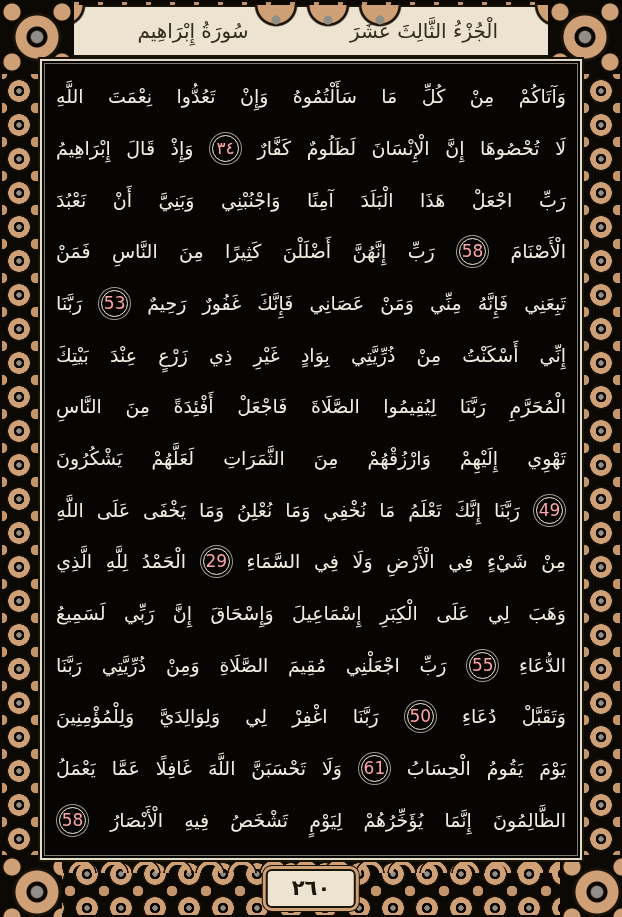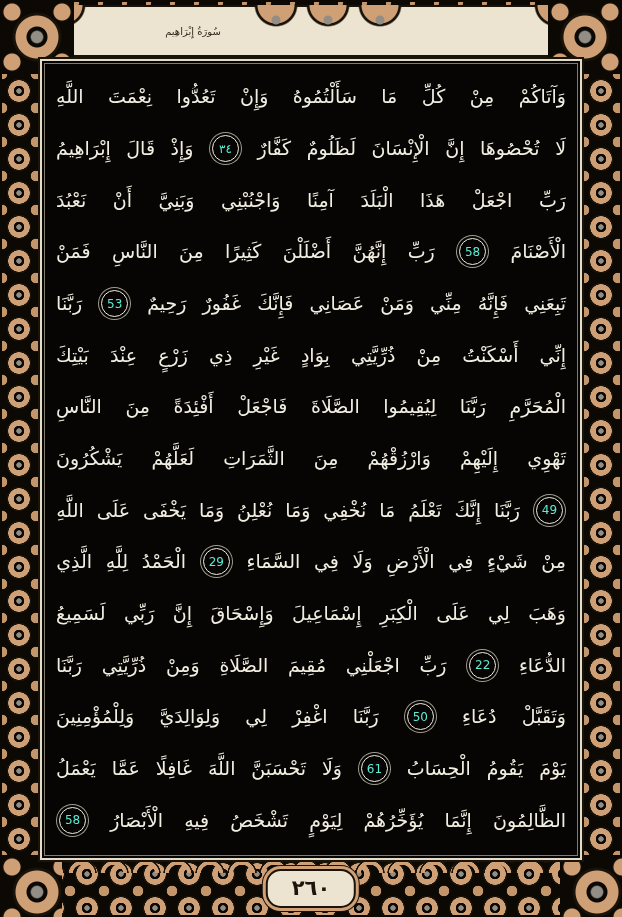--- a/index.html
+++ b/index.html
@@ -51,21 +51,21 @@
     background-image:
       radial-gradient(circle 5px at 26px 15px,#938e85 4px,transparent 5px),
       radial-gradient(circle 24px at 26px 0px,#cfa076 18px,#1a1309 19px 20.5px,transparent 22px);
     background-size:52px 36px;background-repeat:repeat-x;
   }
   .arch-c{left:212px;width:160px;}
   .arch-l{left:0;width:54px;}
   .arch-r{right:0;width:54px;}
   .hlabel{
     position:absolute;top:50%;transform:translateY(-50%);
-    color:#332c21;font-size:10px;text-align:center;direction:rtl;white-space:nowrap;
+    color:#332c21;font-size:20px;text-align:center;direction:rtl;white-space:nowrap;
   }
   .juz{right:55px;width:210px;}
   .surah{left:60px;width:190px;}
   
   .textbox{
     position:absolute;left:40px;top:59px;width:542px;height:801px;
     box-sizing:border-box;background:#070503;
     border:2px solid #e3dcc8;
     box-shadow:0 0 0 2px #1a1309,inset 0 0 0 2px #070503,inset 0 0 0 3px #817b6e;
     padding:10px 14px 12px 14px;
@@ -73,46 +73,47 @@
   }
   .line{
     direction:rtl;display:flex;justify-content:space-between;align-items:center;
     flex:1;color:#f2eee2;font-size:19px;line-height:1;white-space:nowrap;
   }
   .word{display:inline-block;}
   .verse-badge{
     flex:0 0 auto;width:25px;height:25px;border-radius:50%;
     background:#070503;border:1px solid #f2eee2;
     box-shadow:0 0 0 2px #070503,0 0 0 3px #a39d90;
-    color:#5eead4;font-size:12px;display:flex;align-items:center;justify-content:center;
+    color:#fca5a5;font-size:17px;display:flex;align-items:center;justify-content:center;
     margin:0 3px;
   }
   
   .pagenum{
     position:absolute;left:50%;bottom:9px;transform:translateX(-50%);
     background:#ece4d0;color:#1b150c;font-size:21px;font-weight:bold;
-    padding:5px 24px;border-radius:15px;border:2px solid #1a1309;
+    padding:5px 24px;border-radius:6px;border:2px solid #1a1309;
     box-shadow:0 0 0 3px #cfa076,0 0 0 4px #1a1309;
     direction:rtl;line-height:1.2;
   }
 </style>
 </head>
 <body>
 
 <div id="page">
 
   <div class="b-strip b-top"></div>
   <div class="b-strip b-left"></div>
   <div class="b-strip b-right"></div>
   <div class="b-strip b-bottom"></div>
 
   <div class="header">
     <div class="arches arch-l"></div>
     <div class="arches arch-c"></div>
     <div class="arches arch-r"></div>
+    <div class="hlabel juz">الْجُزْءُ الثَّالِثَ عَشَرَ</div>
     <div class="hlabel surah">سُورَةُ إِبْرَاهِيم</div>
   </div>
 
   <div class="corner c-tl"></div>
   <div class="corner c-tr"></div>
   <div class="corner c-bl"></div>
   <div class="corner c-br"></div>
 
   <div class="textbox">
       <div class="line">
@@ -236,21 +237,21 @@
         <span class="word">عَلَى</span>
         <span class="word">الْكِبَرِ</span>
         <span class="word">إِسْمَاعِيلَ</span>
         <span class="word">وَإِسْحَاقَ</span>
         <span class="word">إِنَّ</span>
         <span class="word">رَبِّي</span>
         <span class="word">لَسَمِيعُ</span>
       </div>
       <div class="line">
         <span class="word">الدُّعَاءِ</span>
-        <span class="verse-badge">22</span>
+        <span class="verse-badge">55</span>
         <span class="word">رَبِّ</span>
         <span class="word">اجْعَلْنِي</span>
         <span class="word">مُقِيمَ</span>
         <span class="word">الصَّلَاةِ</span>
         <span class="word">وَمِنْ</span>
         <span class="word">ذُرِّيَّتِي</span>
         <span class="word">رَبَّنَا</span>
       </div>
       <div class="line">
         <span class="word">وَتَقَبَّلْ</span>

